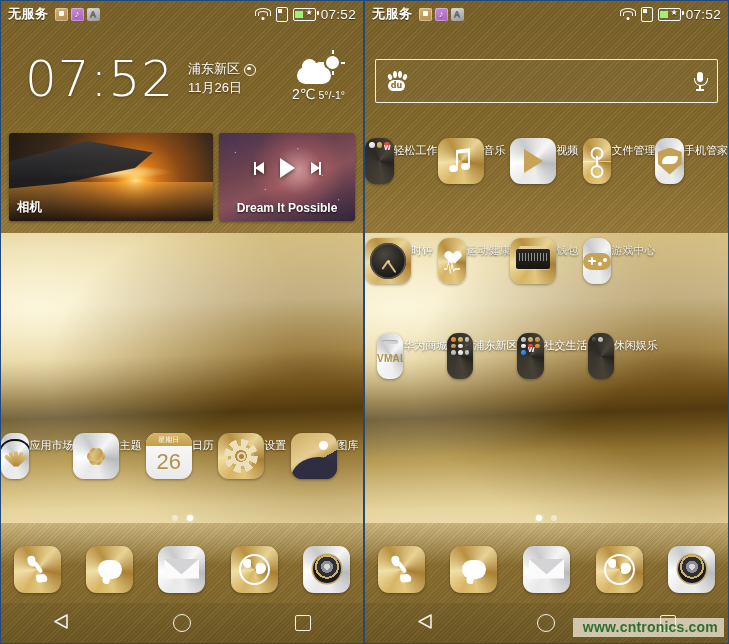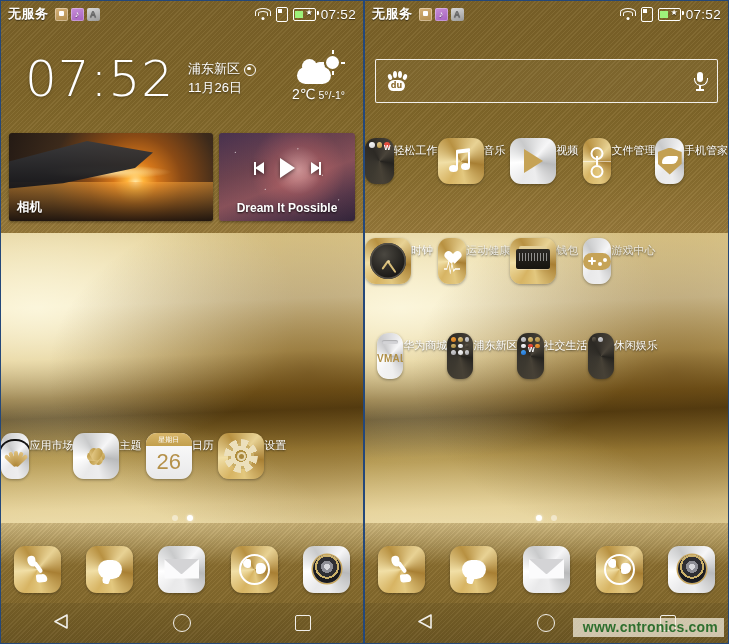--- a/index.html
+++ b/index.html
@@ -439,20 +439,28 @@
       <div class="app">
         <div class="ic mgold">
           <div class="glyph">
               <div class="gear">
                 <i></i>
               </div>
             </div>
         </div>
         <div class="lab">设置</div>
       </div>
+      <div class="app">
+        <div class="ic">
+          <div class="gal"></div>
+            <div class="galhill"></div>
+            <div class="galsun"></div>
+        </div>
+        <div class="lab">图库</div>
+      </div>
     </div>
 
     <div class="dots">
       <span class="dot"></span>
       <span class="dot on"></span>
     </div>
 
     <div class="dock">
       <div class="dslot">
         <div class="dic mgold">

